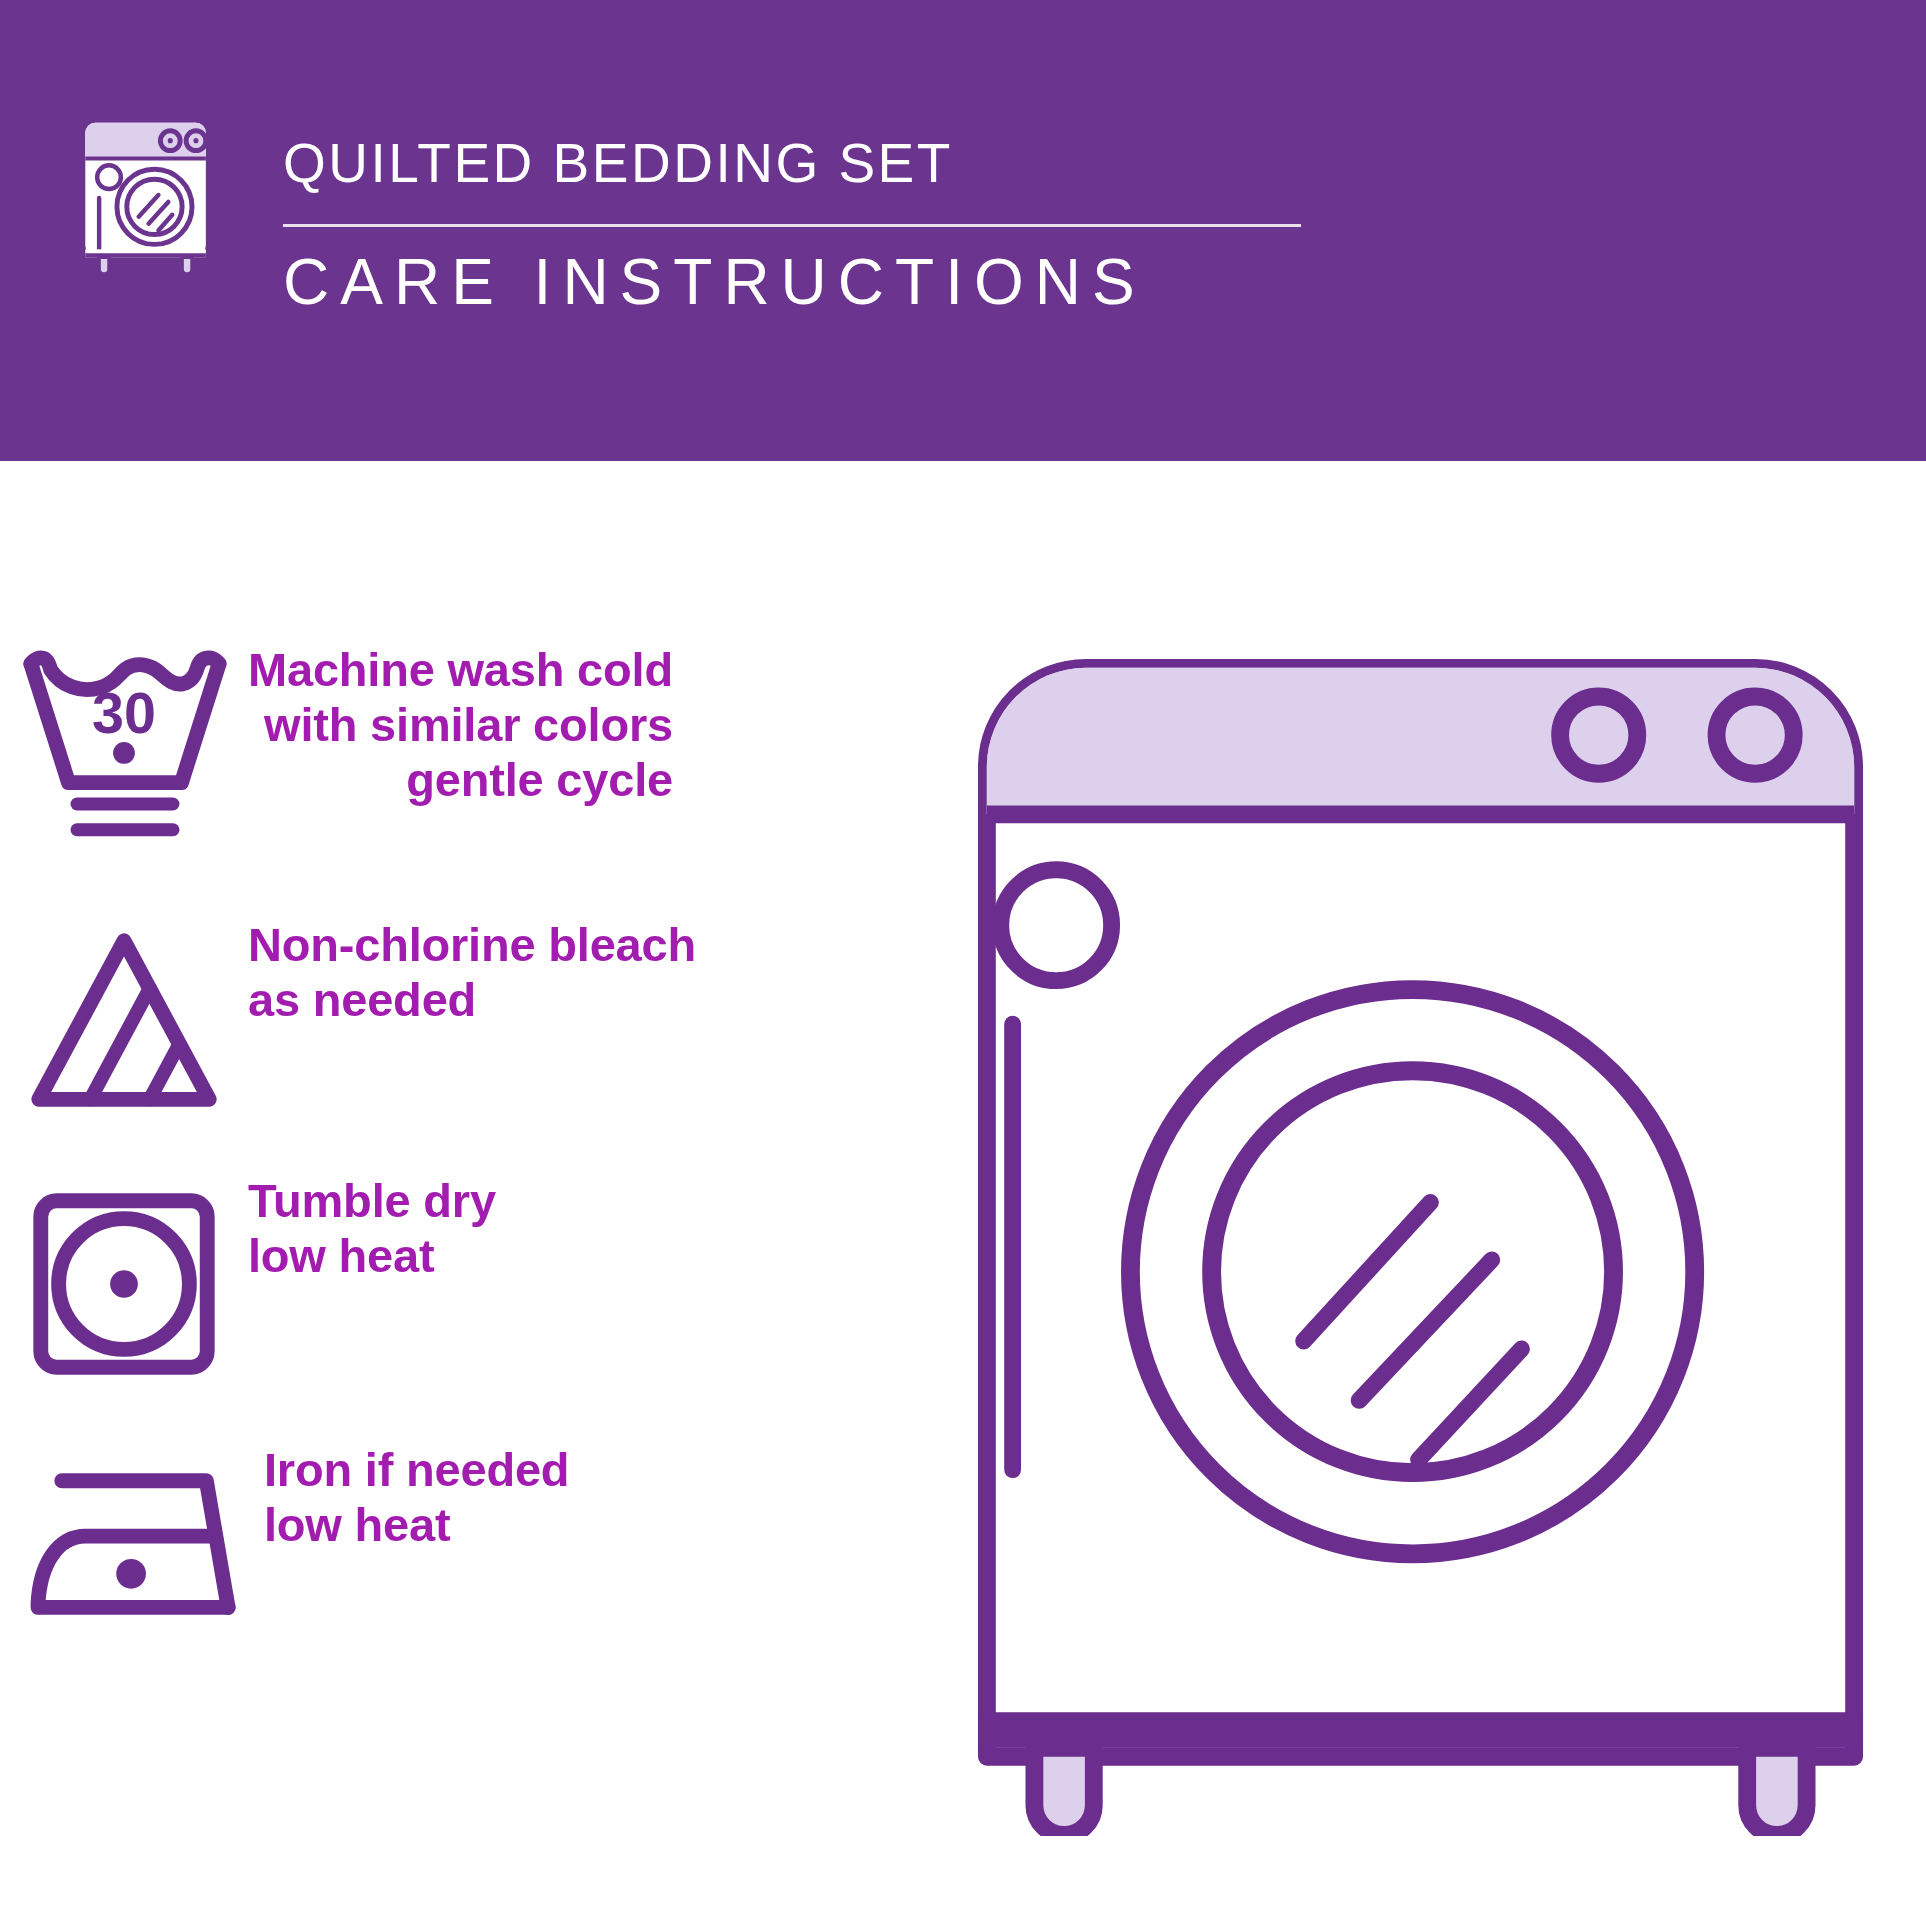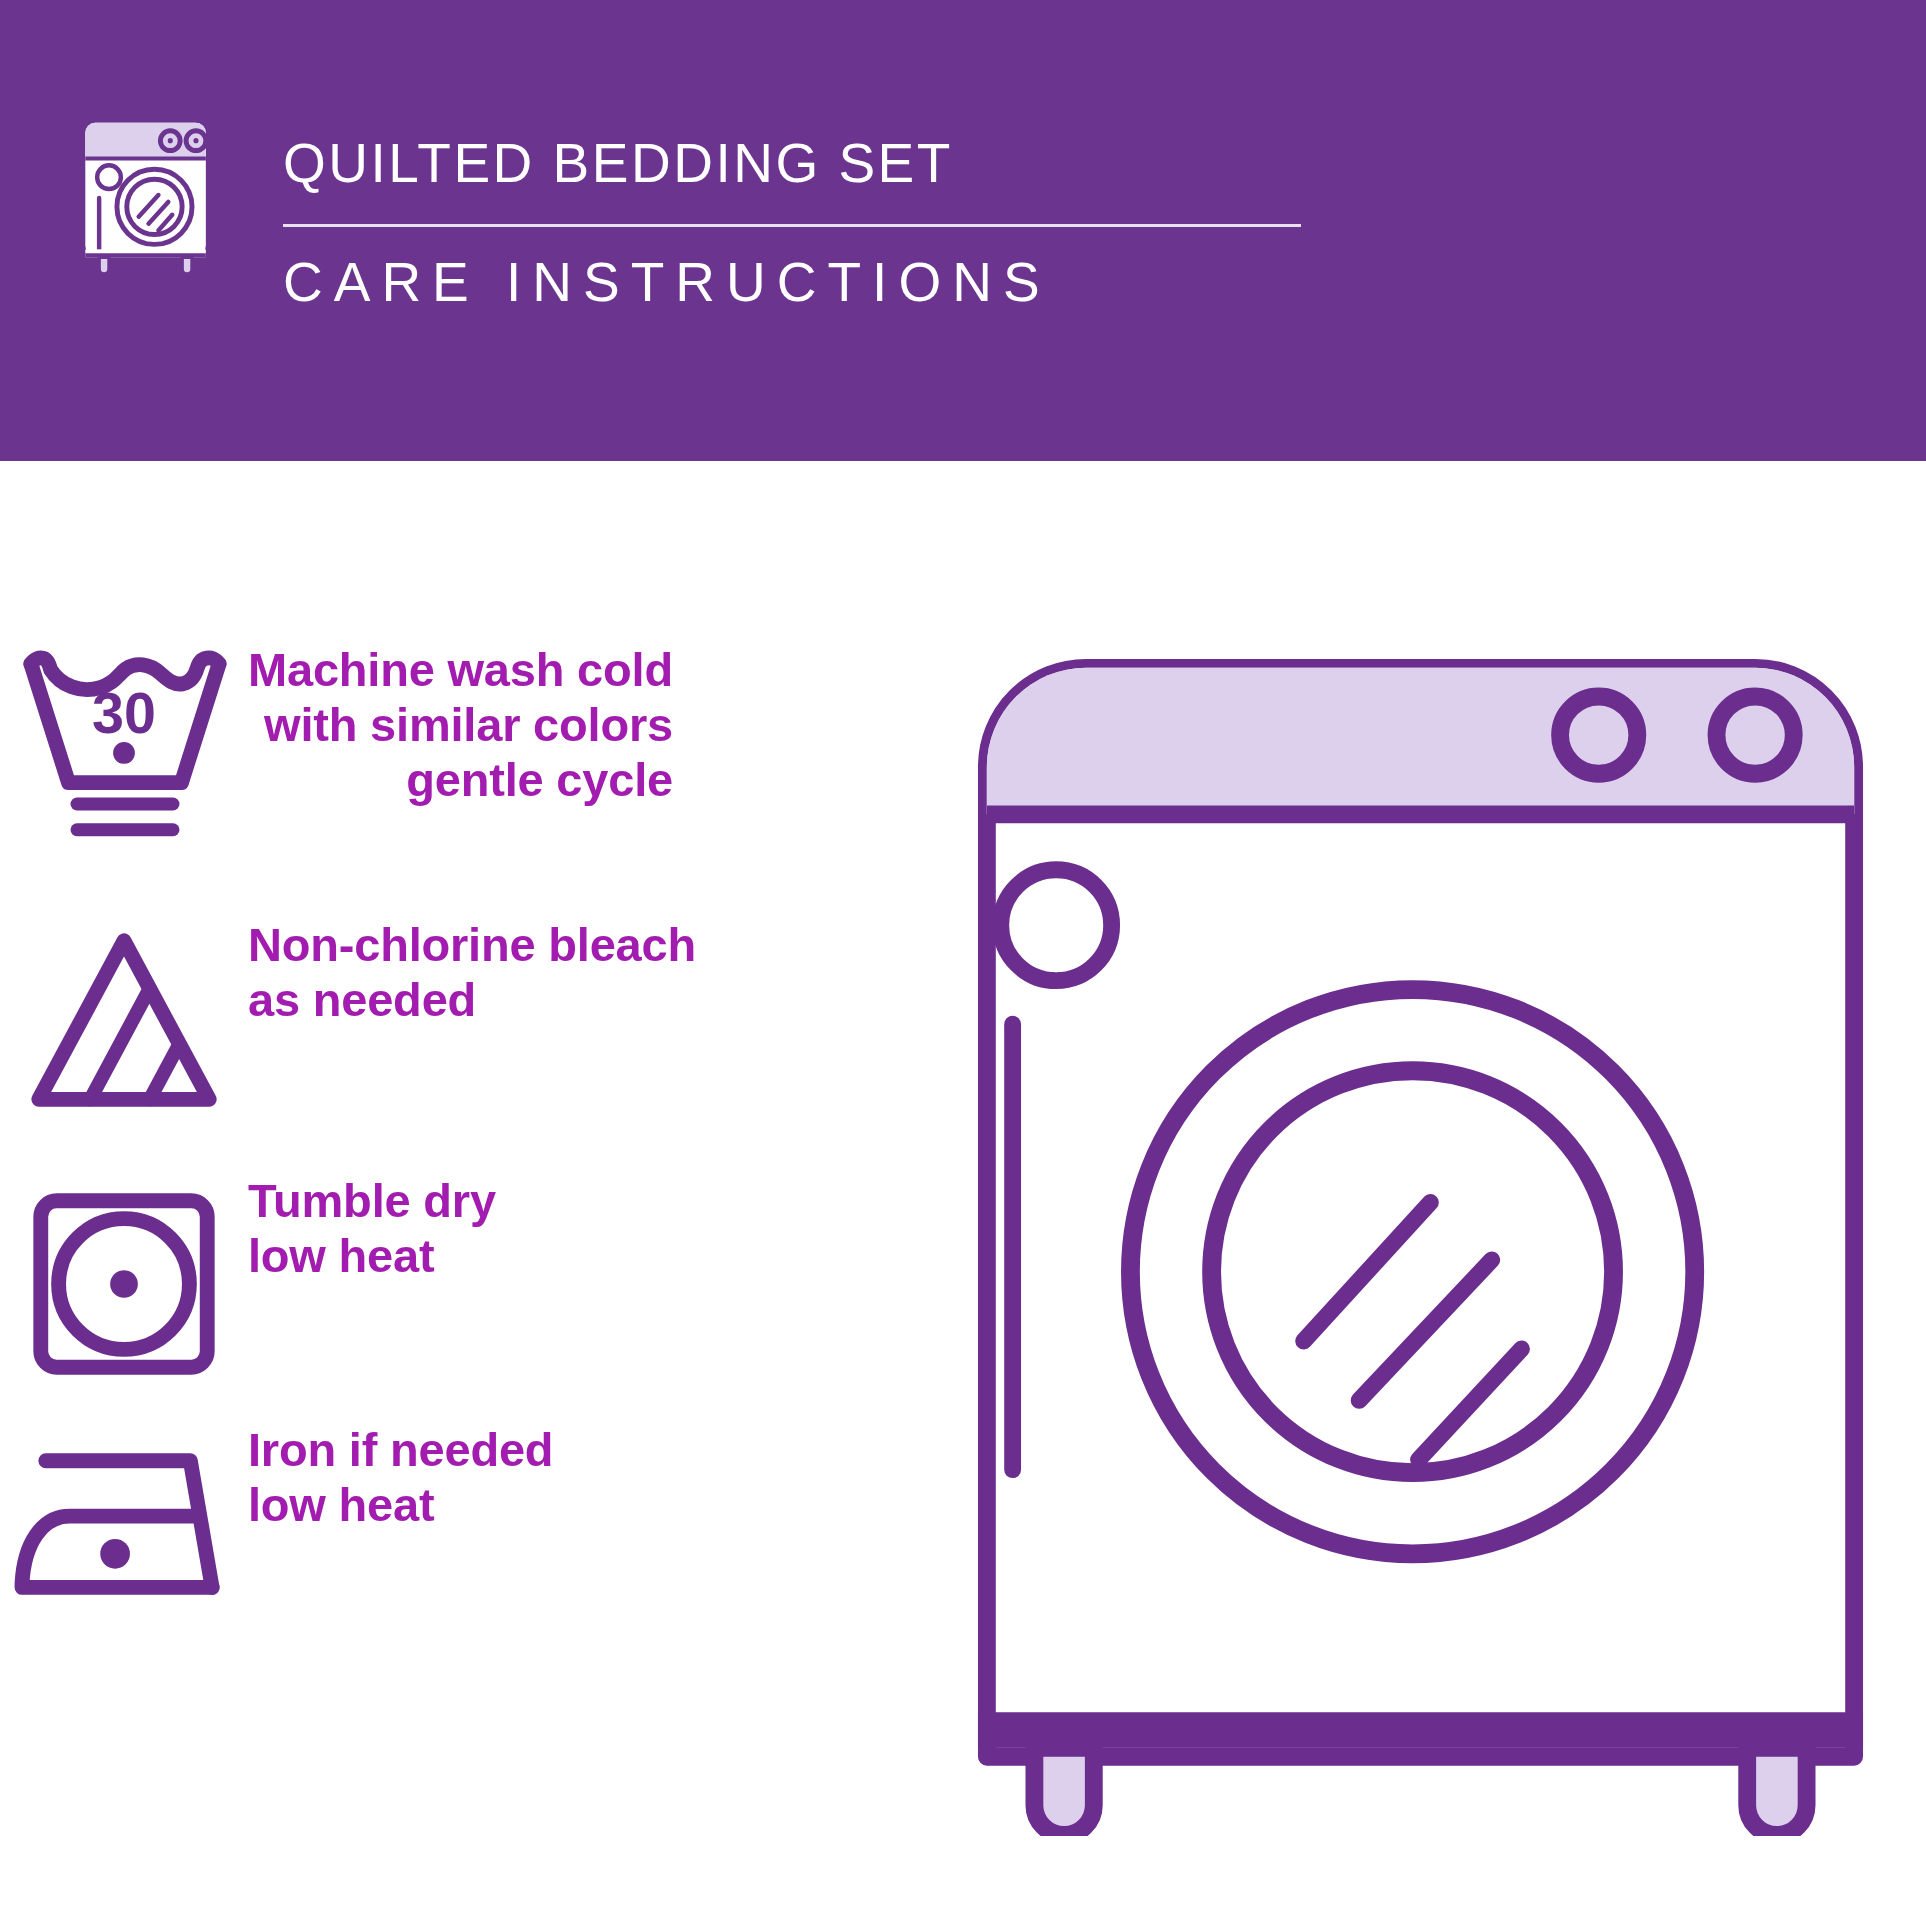--- a/index.html
+++ b/index.html
@@ -60,21 +60,21 @@
 
   #title-rule {
     height: 3px;
     background: rgba(255,255,255,0.85);
     width: 1018px;
     margin: 6px 0 10px 0;
   }
 
   .title-line-2 {
     font-family: "Liberation Sans", sans-serif;
-    font-size: 55px;
+    font-size: 64px;
     line-height: 91px;
     letter-spacing: 11px;
     color: #ffffff;
     font-weight: 400;
     white-space: nowrap;
   }
 
   
   #care-list {
     position: absolute;
@@ -213,21 +213,21 @@
         <svg width="218" height="213" viewBox="0 0 220 215" xmlns="http://www.w3.org/2000/svg">
           <rect x="26" y="24" width="168" height="168" rx="16" ry="16" fill="none" stroke="#6B2D8E" stroke-width="15"></rect>
           <circle cx="110" cy="108" r="66" fill="none" stroke="#6B2D8E" stroke-width="15"></circle>
           <circle cx="110" cy="108" r="14" fill="#6B2D8E"></circle>
         </svg>
       </div>
       <div class="care-text">Tumble dry
 low heat</div>
     </div>
 
-    <div class="care-row" style="top:784px;">
+    <div class="care-row" style="top:804px;padding-left:16px;">
       <div class="care-symbol">
         <svg width="233" height="198" viewBox="0 0 235 200" xmlns="http://www.w3.org/2000/svg">
 
           <path d="M38 28 L184 28 L206 156" fill="none" stroke="#6B2D8E" stroke-width="15" stroke-linecap="round" stroke-linejoin="round"></path>
 
           <path d="M206 156 L18 156" fill="none" stroke="#6B2D8E" stroke-width="15" stroke-linecap="round"></path>
           <path d="M190 84 L62 84 C34 84 16 112 14 152 L14 156" fill="none" stroke="#6B2D8E" stroke-width="15" stroke-linecap="round" stroke-linejoin="round"></path>
 
           <circle cx="108" cy="122" r="15" fill="#6B2D8E"></circle>
         </svg>

